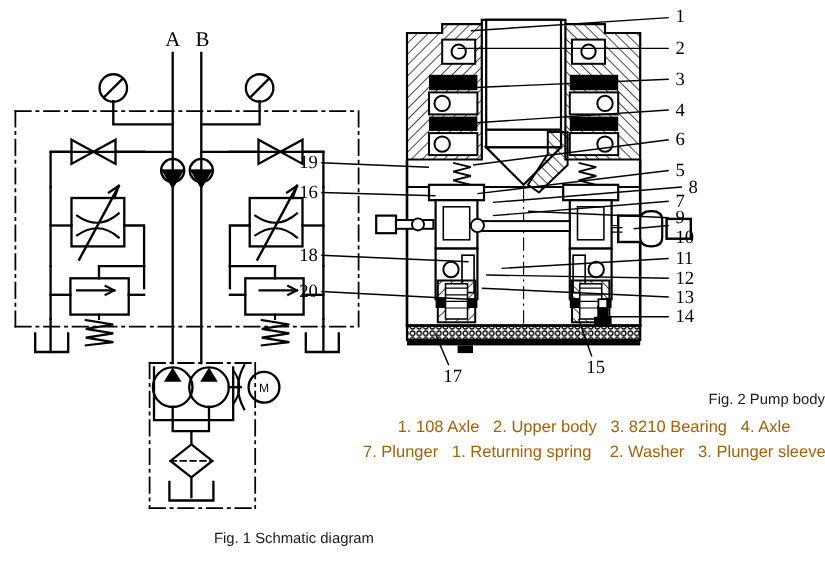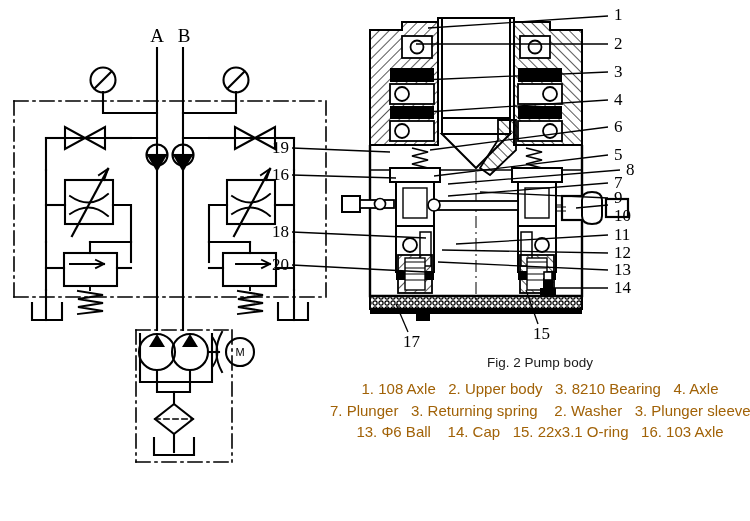--- a/index.html
+++ b/index.html
@@ -5,21 +5,21 @@
   html,body{margin:0;padding:0;background:#fff;}
   body{width:750px;height:521px;position:relative;overflow:hidden;
        font-family:"Liberation Sans",sans-serif;color:#000;}
   #root{position:absolute;inset:0;}
 
   .fig1{position:absolute;left:0;top:0;width:340px;height:521px;}
   .fig2{position:absolute;left:330px;top:0;width:420px;height:360px;}
 
   svg{display:block;overflow:visible;}
 
-  .cap{position:absolute;text-align:center;font-size:13.5px;
+  .cap{position:absolute;text-align:right;font-size:13.5px;
        font-family:"Liberation Sans",sans-serif;color:#1a1a1a;white-space:nowrap;}
   #cap1{left:0;width:340px;top:482px;}
   #cap2{left:330px;width:420px;top:355px;}
 
   .legend{position:absolute;left:330px;top:378px;width:420px;}
   .legend-row{display:block;font-size:15px;color:#a16207;line-height:21.5px;
               white-space:nowrap;text-align:center;}
   .legend-row .itm{display:inline-block;}
 
   .lbl{font-family:"Liberation Serif",serif;font-size:19px;}
@@ -375,36 +375,31 @@
         <text class="num" x="-58" y="270">20</text>
       </g>
 
       <g>
         <text class="num" x="203" y="339">15</text>
         <text class="num" x="73" y="347">17</text>
       </g>
     </svg>
   </div>
 
+  <div class="cap" id="cap1">Fig. 1 Schmatic diagram</div>
   <div class="cap" id="cap2">Fig. 2 Pump body</div>
 
   <div class="legend">
     <div class="legend-row">
       <span class="itm">1. 108 Axle</span>&nbsp;&nbsp;
       <span class="itm">2. Upper body</span>&nbsp;&nbsp;
       <span class="itm">3. 8210 Bearing</span>&nbsp;&nbsp;
       <span class="itm">4. Axle</span>
     </div>
     <div class="legend-row">
       <span class="itm">7. Plunger</span>&nbsp;&nbsp;
-      <span class="itm">3. Returning spring</span>&nbsp;&nbsp;&nbsp;
+      <span class="itm">1. Returning spring</span>&nbsp;&nbsp;&nbsp;
       <span class="itm">2. Washer</span>&nbsp;&nbsp;
       <span class="itm">3. Plunger sleeve</span>
     </div>
-    <div class="legend-row">
-      <span class="itm">13. Φ6 Ball</span>&nbsp;&nbsp;&nbsp;
-      <span class="itm">14. Cap</span>&nbsp;&nbsp;
-      <span class="itm">15. 22x3.1 O-ring</span>&nbsp;&nbsp;
-      <span class="itm">16. 103 Axle</span>
-    </div>
   </div>
 
 </div>
 
 </body></html>

